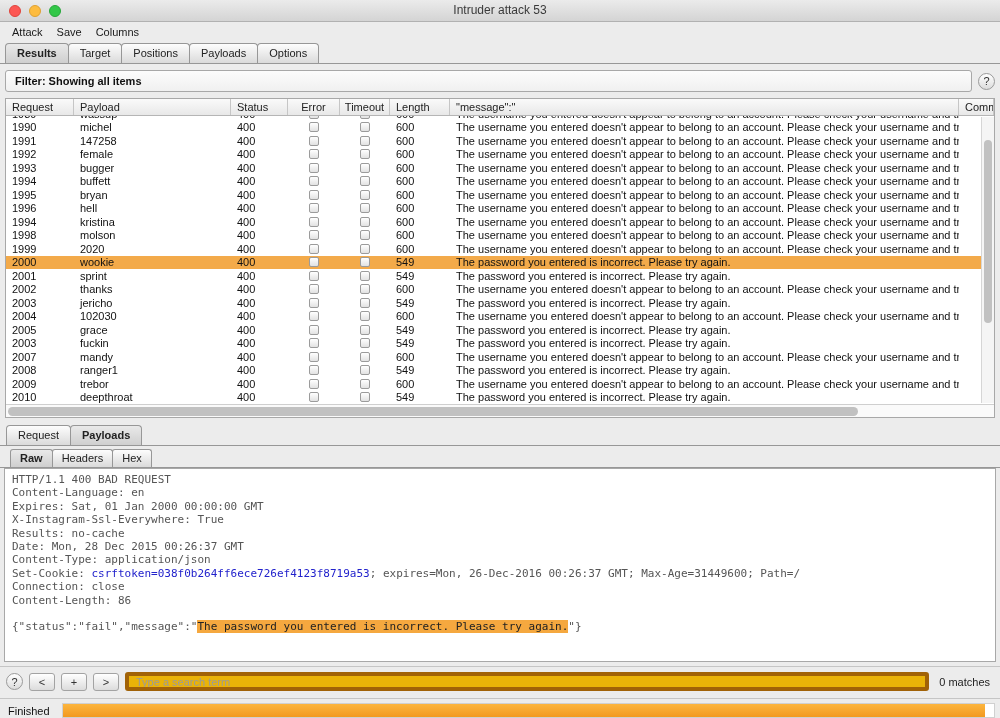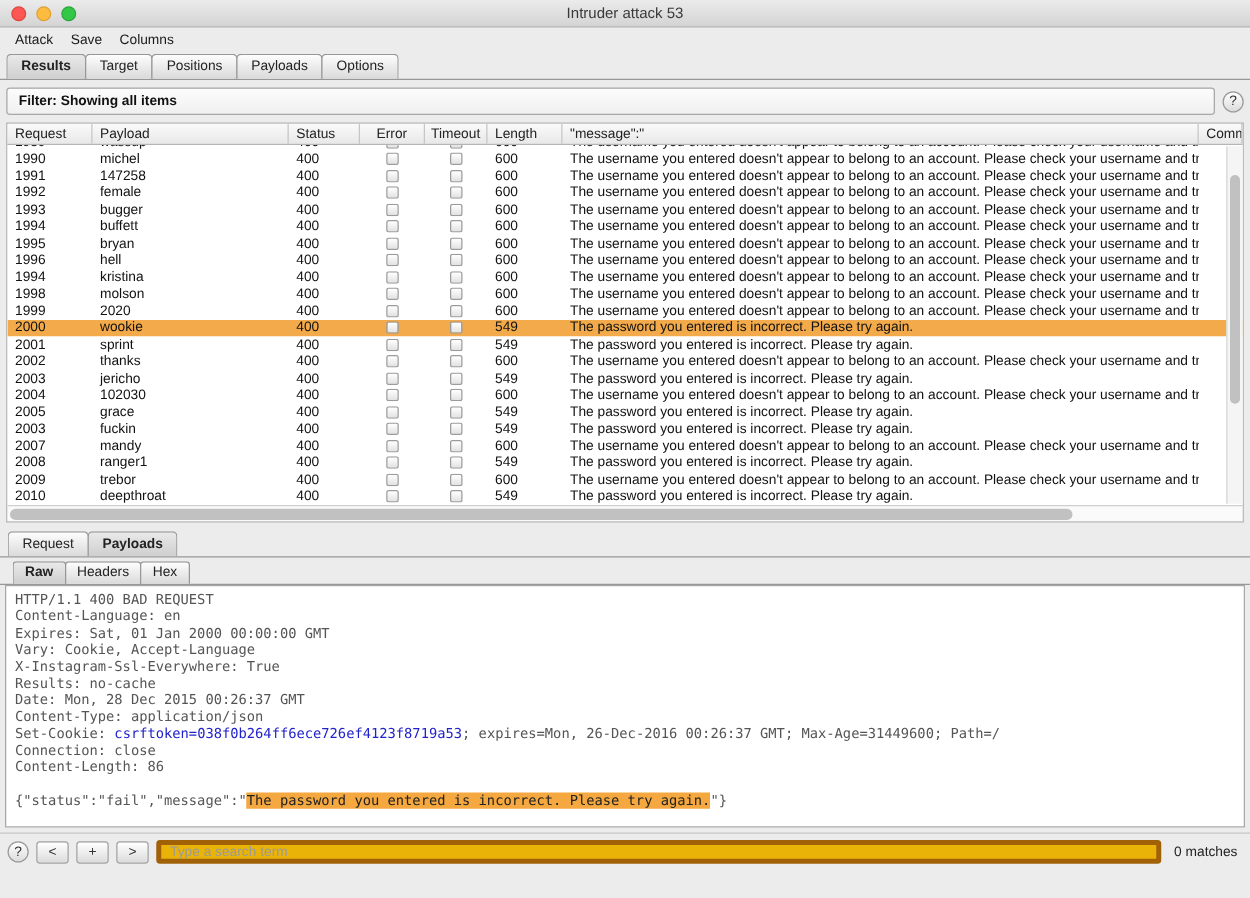--- a/index.html
+++ b/index.html
@@ -456,35 +456,40 @@
       <div class="tab small selected">Raw</div>
       <div class="tab small">Headers</div>
       <div class="tab small">Hex</div>
     </div>
   <div class="tab-line"></div>
 
   <div class="response-pane">
       <div class="rline"><span>HTTP/1.1 400 BAD REQUEST</span></div>
       <div class="rline"><span>Content-Language: en</span></div>
       <div class="rline"><span>Expires: Sat, 01 Jan 2000 00:00:00 GMT</span></div>
-      <div class="rline"><span>Vary: Cookie, Accept-Language</span></div>
       <div class="rline"><span>X-Instagram-Ssl-Everywhere: True</span></div>
       <div class="rline"><span>Results: no-cache</span></div>
       <div class="rline"><span>Date: Mon, 28 Dec 2015 00:26:37 GMT</span></div>
       <div class="rline"><span>Content-Type: application/json</span></div>
       <div class="rline"><span>Set-Cookie: </span><span class="seg-token">csrftoken=038f0b264ff6ece726ef4123f8719a53</span><span>; expires=Mon, 26-Dec-2016 00:26:37 GMT; Max-Age=31449600; Path=/</span></div>
       <div class="rline"><span>Connection: close</span></div>
       <div class="rline"><span>Content-Length: 86</span></div>
       <div class="rline">&nbsp;</div>
       <div class="rline"><span>{"status":"fail","message":"</span><span class="seg-highlight">The password you entered is incorrect. Please try again.</span><span>"}</span></div>
     </div>
 
   <div class="search-row">
     <div class="round-btn">?</div>
     <div class="sq-btn">&lt;</div>
     <div class="sq-btn">+</div>
     <div class="sq-btn">&gt;</div>
     <input class="search-input" type="text" placeholder="Type a search term" style="">
     <div class="matches">0 matches</div>
   </div>
 
+  <div class="status-row">
+    <div class="status-label">Finished</div>
+    <div class="progress-track">
+      <div class="progress-fill" style="width: 99%;"></div>
+    </div>
+  </div>
 
 </div>
 
 </body></html>

